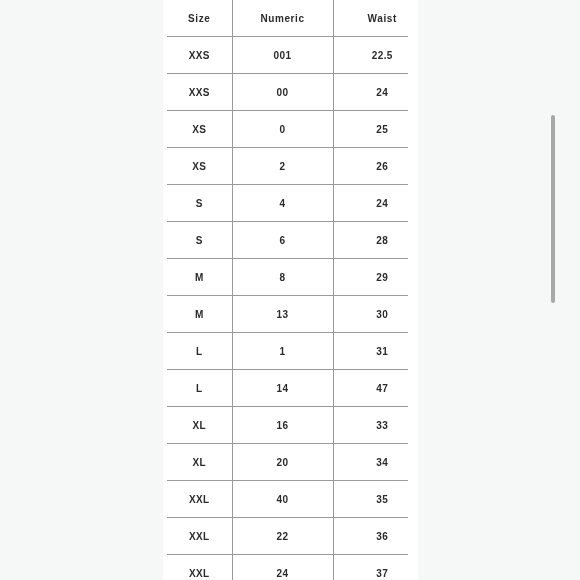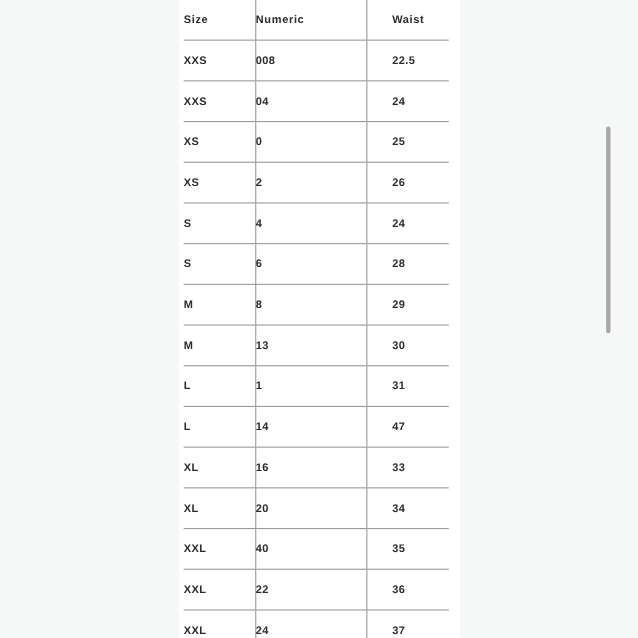--- a/index.html
+++ b/index.html
@@ -57,21 +57,21 @@
     table-layout: fixed;
   }
 
   .size-table col.col-size   { width: 65px; }
   .size-table col.col-num    { width: 101px; }
   .size-table col.col-waist  { width: 75px; }
 
   .size-table th,
   .size-table td {
     height: 36px;
-    text-align: left;
+    text-align: center;
     vertical-align: middle;
     font-size: 10px;
     font-weight: bold;
     color: #2b2b2b;
     letter-spacing: 0.4px;
     border-bottom: 1.6px solid #9a9a9a;
     border-right: 1.4px solid #9a9a9a;
     padding: 0;
   }
 
@@ -125,26 +125,26 @@
   <thead>
     <tr>
       <th>Size</th>
       <th>Numeric</th>
       <th>Waist</th>
     </tr>
   </thead>
   <tbody>
     <tr>
       <td>XXS</td>
-      <td>008</td>
+      <td>001</td>
       <td>22.5</td>
     </tr>
     <tr>
       <td>XXS</td>
-      <td>04</td>
+      <td>00</td>
       <td>24</td>
     </tr>
     <tr>
       <td>XS</td>
       <td>0</td>
       <td>25</td>
     </tr>
     <tr>
       <td>XS</td>
       <td>2</td>

